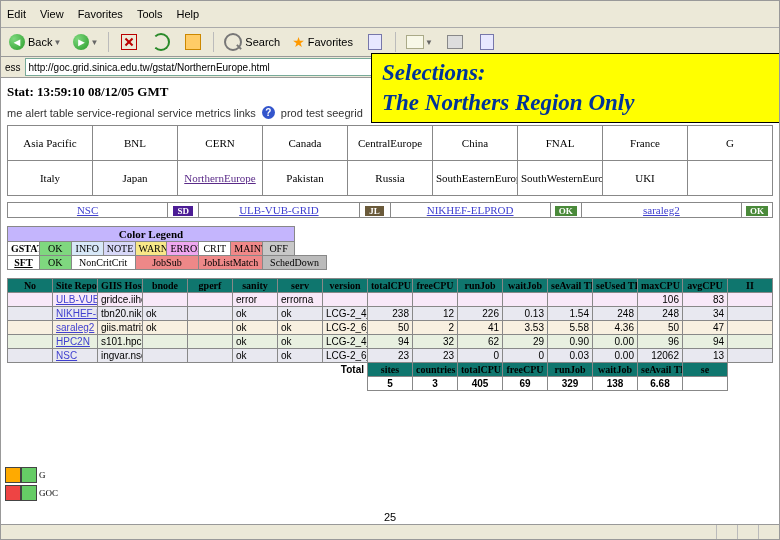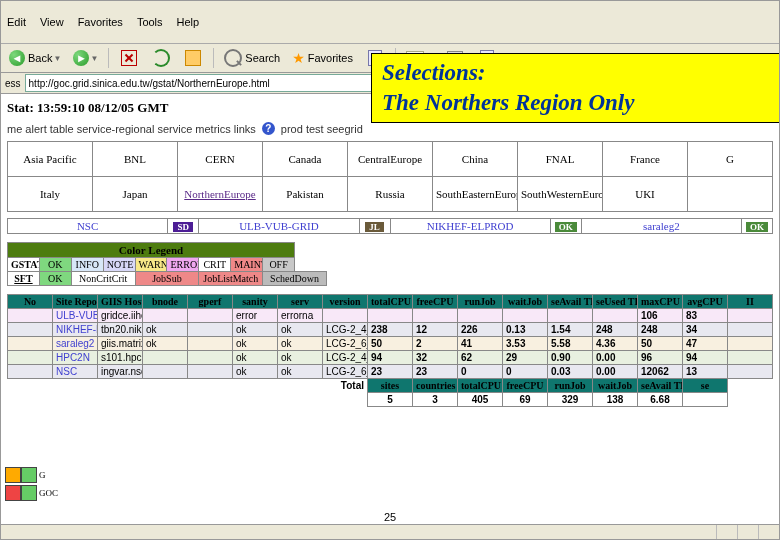--- a/index.html
+++ b/index.html
@@ -1,19 +1,19 @@
 <!DOCTYPE html>
 <html><head>
 <meta charset="utf-8">
 <style>
   html,body { margin:0; padding:0; font-family:"Trebuchet MS",Tahoma,Arial,sans-serif; font-size:11px; color:#000; background:#fff; }
   .win { width:780px; height:540px; position:relative; overflow:hidden; border:1px solid #999; box-sizing:border-box; }
 
   
-  .menubar { height:18px; background:#ece9d8; border-bottom:1px solid #aaa; display:flex; align-items:center; gap:14px; padding:12px 6px; font-size:11px; }
+  .menubar { height:18px; background:#ece9d8; border-bottom:1px solid #aaa; display:flex; align-items:center; gap:14px; padding:4px 6px; font-size:11px; }
   .menubar span { cursor:default; }
 
   
   .toolbar { height:28px; background:#ece9d8; border-bottom:1px solid #999; display:flex; align-items:center; gap:4px; padding:0 4px; }
   .tbtn { height:20px; min-width:20px; display:flex; align-items:center; justify-content:center; border:1px solid transparent; border-radius:3px; padding:0 3px; cursor:pointer; }
   .tbtn .lbl { margin-left:3px; }
   .sep { width:1px; height:20px; background:#bbb; margin:0 2px; }
   .circ { width:16px; height:16px; border-radius:50%; display:flex; align-items:center; justify-content:center; color:#fff; font-size:11px; font-weight:bold; }
   .green { background:radial-gradient(circle at 30% 30%, #7dd87d,#2a9c2a); }
   .red { width:14px;height:14px;border:1px solid #b00; position:relative;}
@@ -48,48 +48,48 @@
   .regcell { height:32px; vertical-align:middle; }
   .reglink { color:#5a2a88; text-decoration:underline; }
 
   .sitebadge { display:inline-block; padding:0 4px; font-size:9px; font-weight:bold; color:#fff; }
   .b-sd { background:#4c1d95;text-align:right; }
   .b-jl { background:#6a5a3a;text-align:right; }
   .b-ok { background:#4a8a3a; }
 
   
   .legend { margin-top:8px; }
-  .legend th { background:#4d7c0f; font-weight:bold; font-size:11px; padding:1px 6px; }
+  .legend th { background:#c4b5fd; font-weight:bold; font-size:11px; padding:1px 6px; }
   .legend td { font-size:10px; padding:1px 4px; }
   .c-ok{background:#7fd87f;} .c-info{background:#d8e8f8;} .c-note{background:#d8d8f8;} .c-warn{background:#f8e888;}
   .c-err{background:#f0a8f0;} .c-crit{background:#f08888;} .c-maint{background:#c8c8c8;}
   .c-oknc{background:#7fd87f;} .c-js{background:#e88;} .c-ls{background:#e88;} .c-sch{background:#bbb;}
 
   
   .datatbl { margin-top:8px; }
   .datatbl th { font-size:10px; font-weight:bold; background:#0f766e; border:1px solid #888; padding:1px 2px; font-family:"Times New Roman",serif;}
   .datatbl td { font-size:10px; border:1px solid #888; padding:1px 3px; font-family:Tahoma,sans-serif; text-align:left;}
-  .datatbl .num { text-align:left;font-weight:bold; }
+  .datatbl .num { text-align:right; }
   .row-a { background:#f8e8f8; }
   .row-b { background:#e8e8f0; }
   .row-c { background:#f8f0e0; }
   .row-d { background:#e8f0e0; }
   .totrow td { font-weight:bold; text-align:center; }
 
   
   .swatches { position:absolute; left:4px; bottom:38px; display:flex; flex-direction:column; gap:2px; }
   .swatches .row { display:flex; }
   .swatch { width:14px; height:14px; border:1px solid #444; }
   .sg{background:#6c6;} .so{background:#fa0;} .sr{background:#e44;} .slbl{font-size:9px;font-family:Tahoma;margin-left:2px;align-self:center;}
 
   .pagenum { position:absolute; bottom:16px; left:0; right:0; text-align:center; font-size:11px; }
 
   .statusbar { position:absolute; bottom:0; left:0; right:0; height:14px; background:#ece9d8; border-top:1px solid #999; display:flex; }
   .statusbar .cell { border-left:1px solid #bbb; width:20px; height:100%; margin-left:auto;}
-  .link { color:#4040d0; cursor:pointer; }
+  .link { color:#4040d0; text-decoration:underline; cursor:pointer; }
 </style>
 </head>
 <body>
 
 <div class="win">
 
   <div class="menubar">
     <span>Edit</span>
     <span>View</span>
     <span>Favorites</span>

